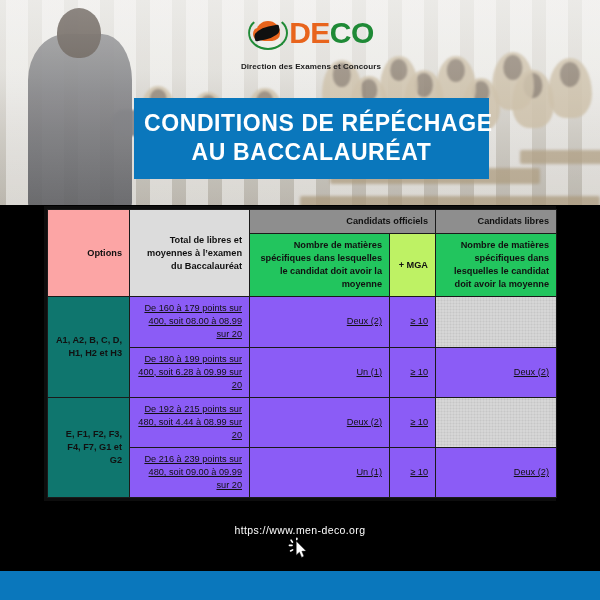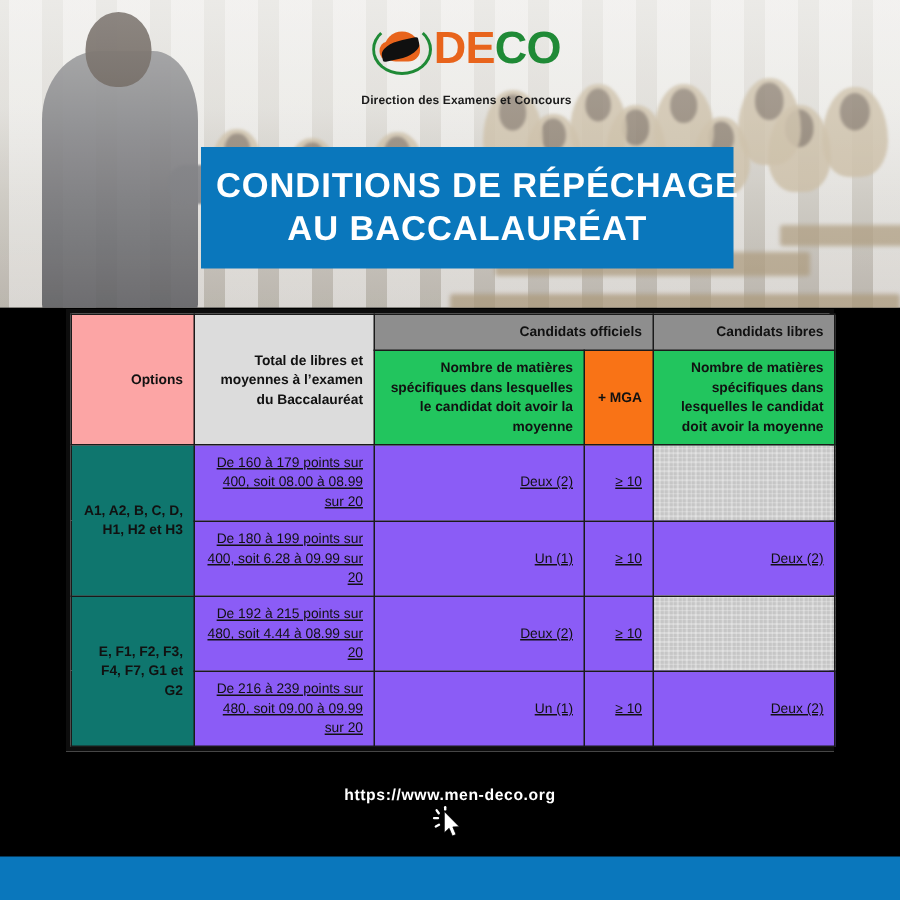--- a/index.html
+++ b/index.html
@@ -207,21 +207,21 @@
     font-weight: 700;
     font-size: 10px;
     text-align: center;
   }
   th.total-head {
     background: #dcdcdc;
     font-weight: 700;
     font-size: 10px;
   }
   th.mga-head {
-    background: #f97316;
+    background: #bef264;
     font-weight: 700;
     font-size: 9.6px;
     text-align: center;
   }
   td.opt-cell {
     text-align: center;
     font-weight: 700;
     font-size: 9.6px;
     background: #0f766e;
   }
@@ -234,21 +234,21 @@
       repeating-linear-gradient(90deg, rgba(255,255,255,.30) 0 1px, rgba(0,0,0,0) 1px 3px);
   }
 
   
   .footer-url {
     position: absolute;
     left: 0; top: 524px; width: 600px;
     text-align: center;
     color: #ffffff;
     font-size: 10.5px;
-    font-weight: 700;
+    font-weight: 400;
     letter-spacing: .4px;
   }
   .cursor-icon {
     position: absolute;
     left: 288px; top: 537px;
     width: 26px; height: 26px;
   }
   .bottom-bar {
     position: absolute;
     left: 0; top: 571px;

